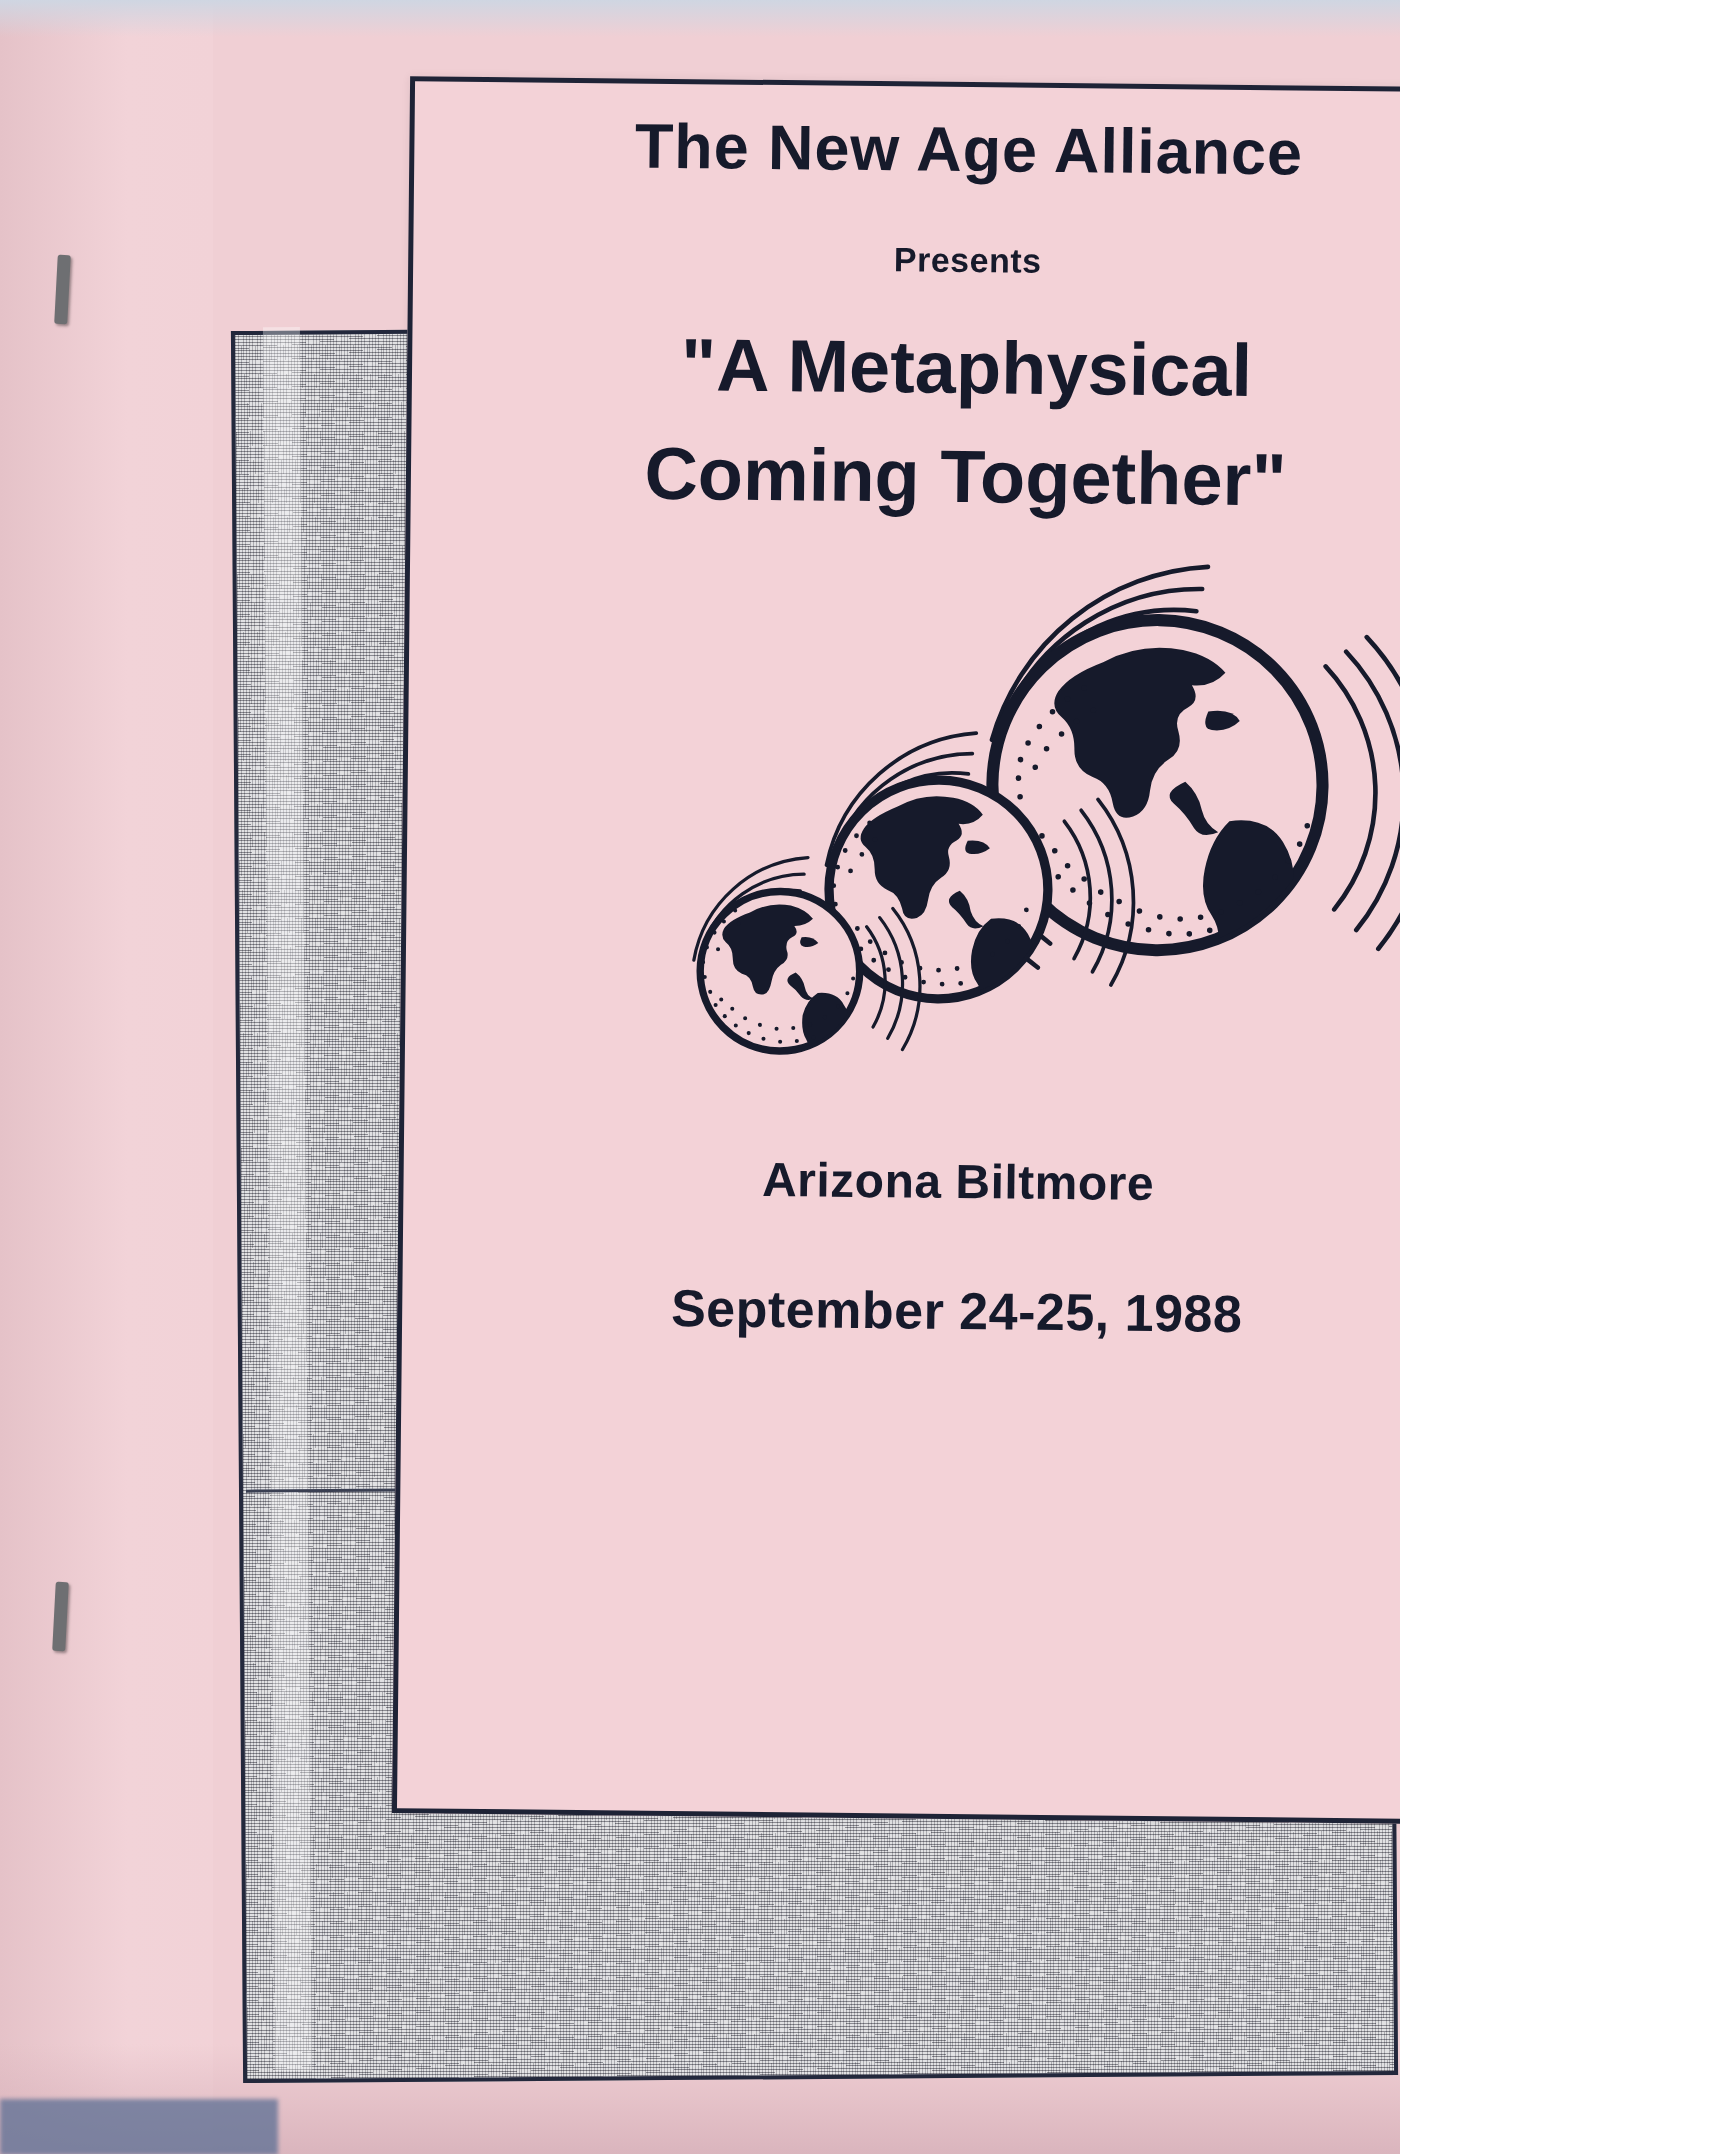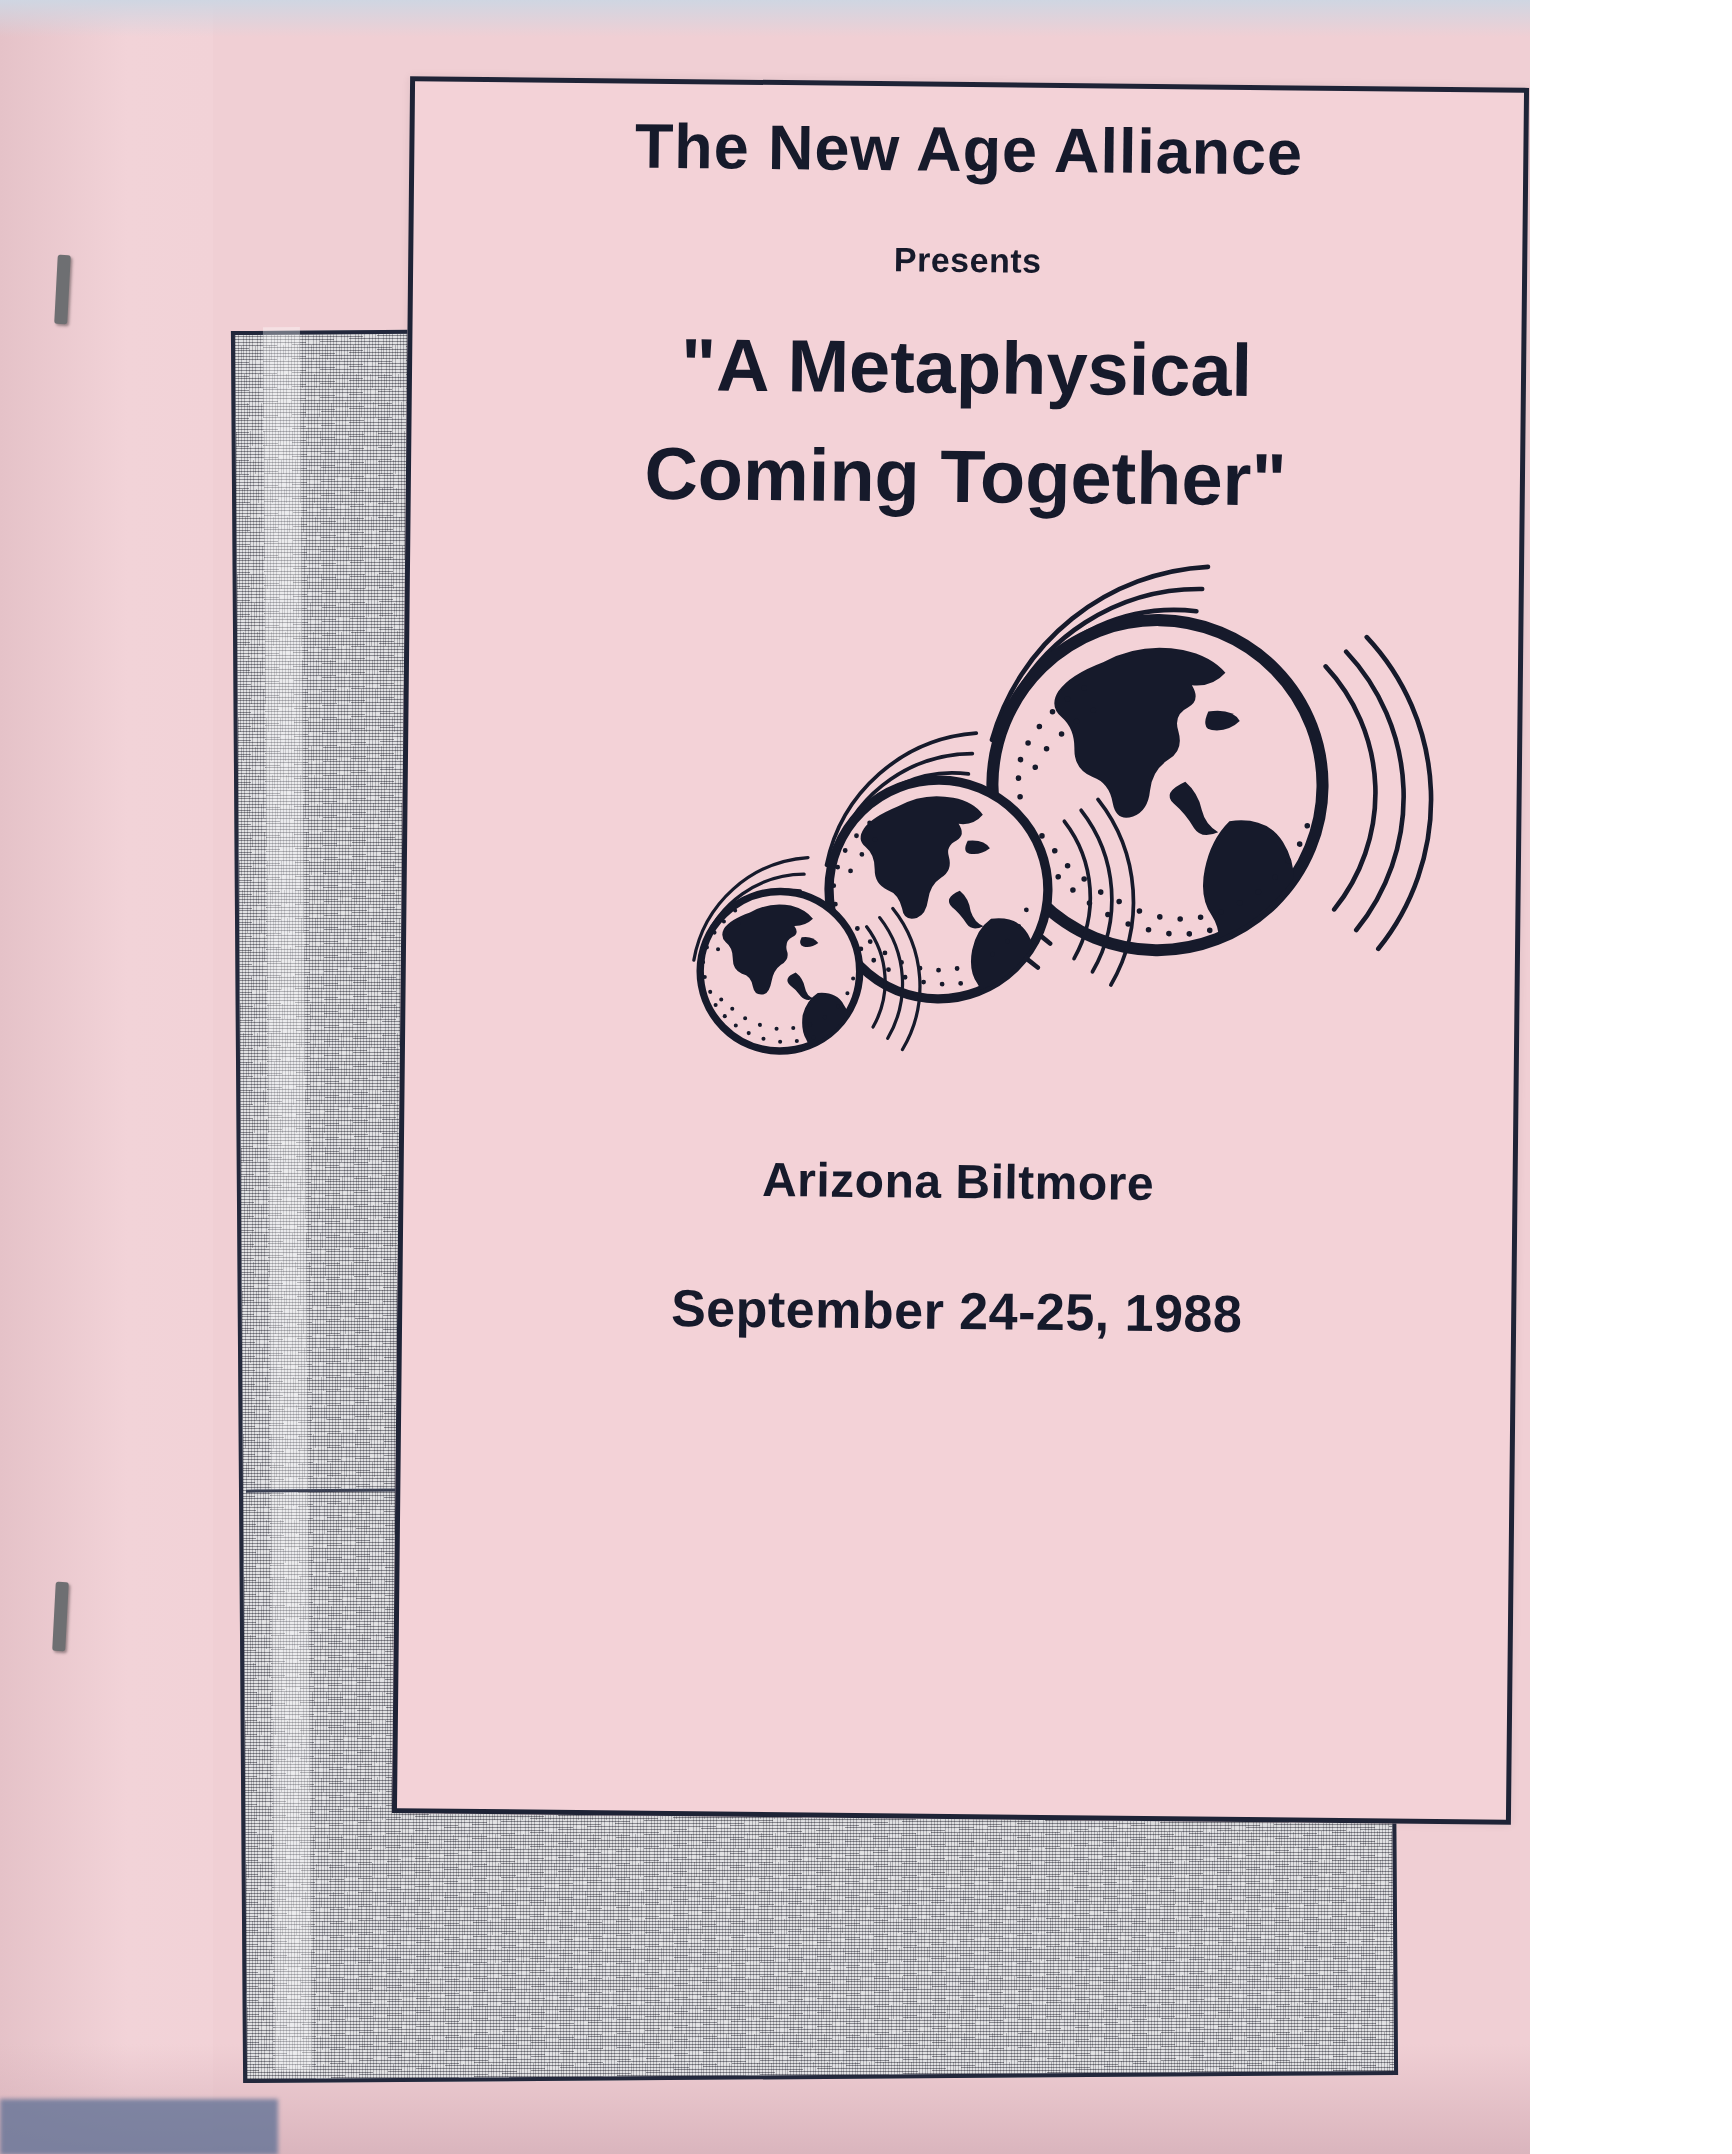--- a/index.html
+++ b/index.html
@@ -11,21 +11,21 @@
     width: 1733px;
     height: 2155px;
     overflow: hidden;
     font-family: "Liberation Sans", sans-serif;
   }
 
   
   .photo {
     position: absolute;
     left: 0; top: 0;
-    width: 1530px;
+    width: 1400px;
     height: 2155px;
     background: #f0cfd4;
     overflow: hidden;
   }
   
   .paper-shade-left {
     position: absolute;
     left: 0; top: 0;
     width: 213px; height: 2155px;
     background: linear-gradient(to right, #e5c2c8 0%, #f2d3d8 60%, #f2d2d7 100%);

